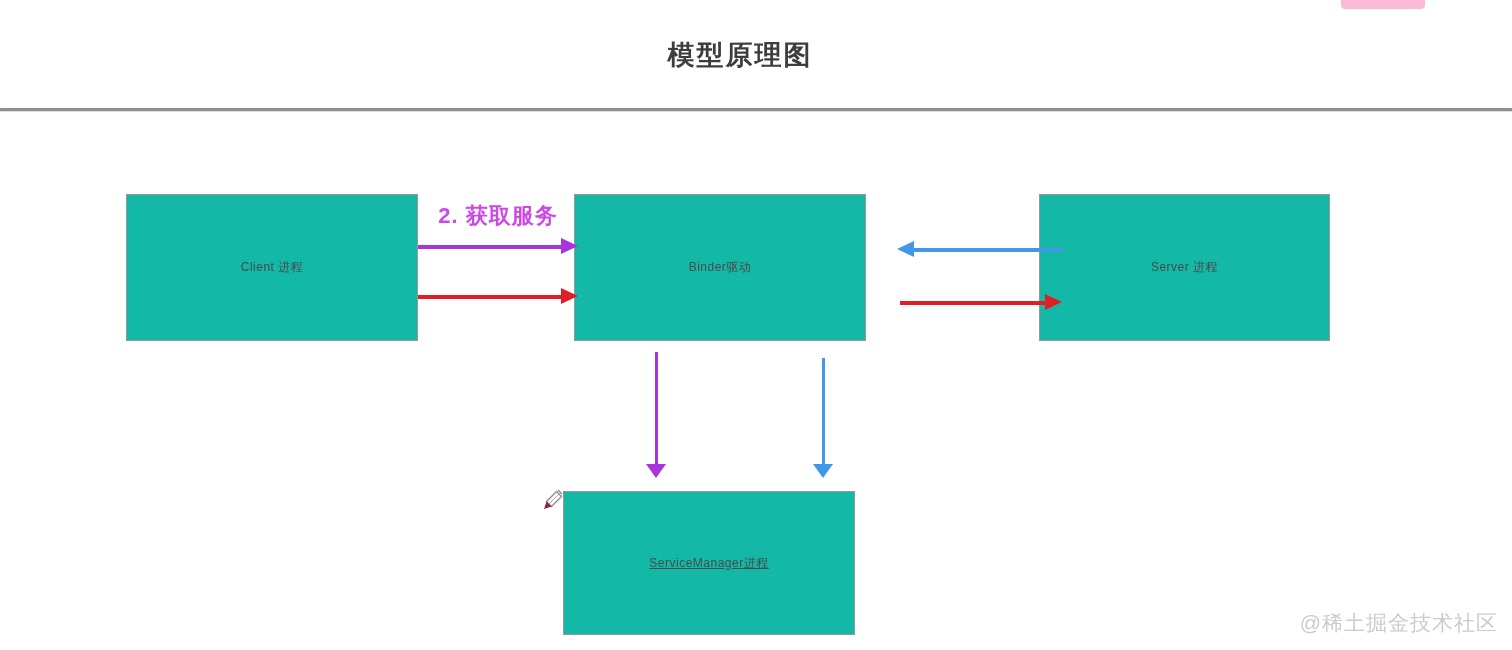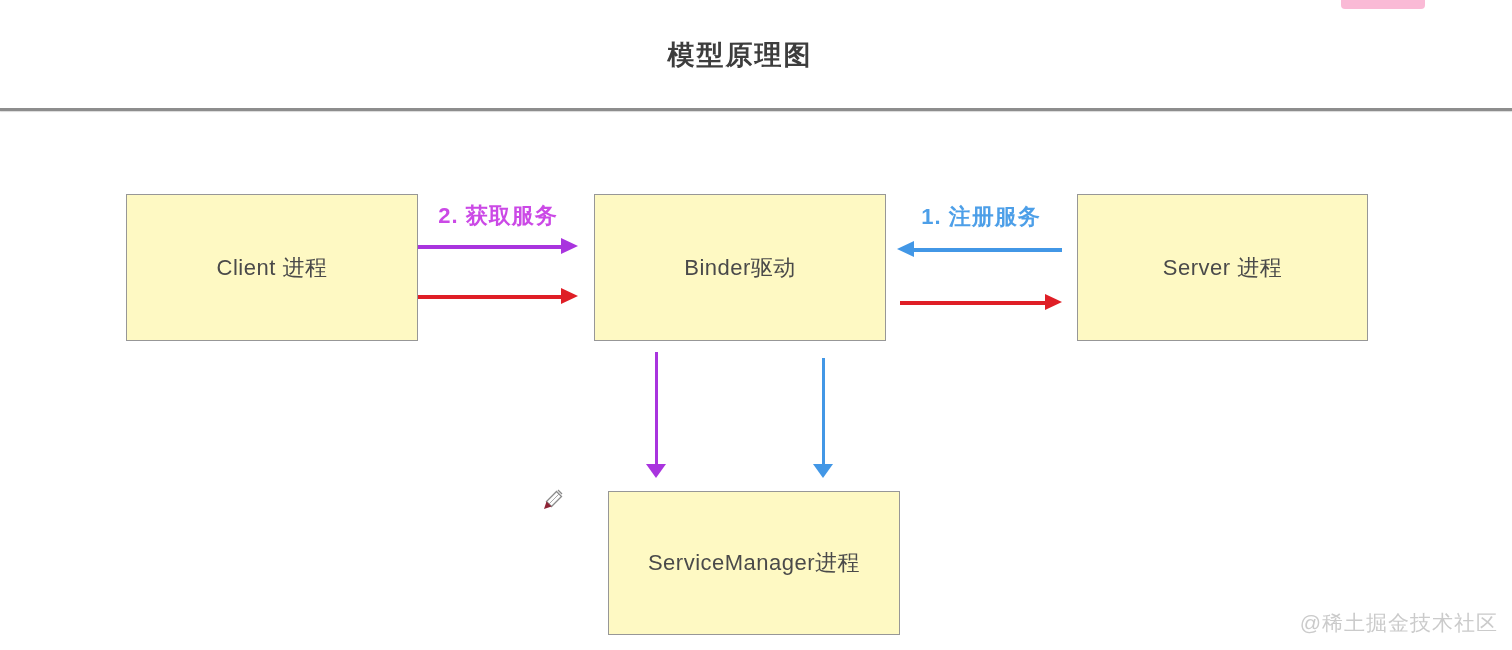--- a/index.html
+++ b/index.html
@@ -32,32 +32,32 @@
     left: 0;
     width: 1512px;
     height: 3px;
     background: var(--divider, #8d8d8d);
     box-shadow: 0 1px 1px rgba(0,0,0,0.15);
   }
 
   .node {
     position: absolute;
     border: 1.5px solid var(--box-border, #999999);
-    background: #fef9c3;
+    background: #14b8a6;
     display: flex;
     align-items: center;
     justify-content: center;
-    font-size: 22px;
+    font-size: 12px;
     color: var(--box-text, #4a4a4a);
     letter-spacing: 0.5px;
   }
   .node-client  { left: 126px;  top: 194px; width: 292px; height: 147px; }
-  .node-binder  { left: 594px;  top: 194px; width: 292px; height: 147px; }
-  .node-server  { left: 1077px; top: 194px; width: 291px; height: 147px; text-align: center; }
-  .node-sm      { left: 608px;  top: 491px; width: 292px; height: 144px; }
+  .node-binder  { left: 574px;  top: 194px; width: 292px; height: 147px; }
+  .node-server  { left: 1039px; top: 194px; width: 291px; height: 147px; text-align: center; }
+  .node-sm      { left: 563px;  top: 491px; width: 292px; height: 144px; text-decoration: underline; }
 
   .arrow { position: absolute; }
   .shaft { position: absolute; }
   .head  { position: absolute; width: 0; height: 0; }
 
   
   .h-arrow { height: 17px; }
   .h-arrow .shaft { top: 6.5px; height: 4px; }
   .h-arrow.to-right .shaft { left: 0; right: 15px; }
   .h-arrow.to-right .head  { right: 0; top: 0;
@@ -136,21 +136,20 @@
     <span>Binder驱动</span>
   </div>
   <div class="node node-server">
     <span>Server 进程</span>
   </div>
   <div class="node node-sm">
     <span>ServiceManager进程</span>
   </div>
 
   <div class="arrow-label label-acquire">2. 获取服务</div>
-  <div class="arrow-label label-register">1. 注册服务</div>
 
   <div class="arrow h-arrow to-right purple" style="left:418px; top:238px; width:160px;">
     <span class="shaft"></span>
     <span class="head"></span>
   </div>
 
   <div class="arrow h-arrow to-right red" style="left:418px; top:288px; width:160px;">
     <span class="shaft"></span>
     <span class="head"></span>
   </div>

